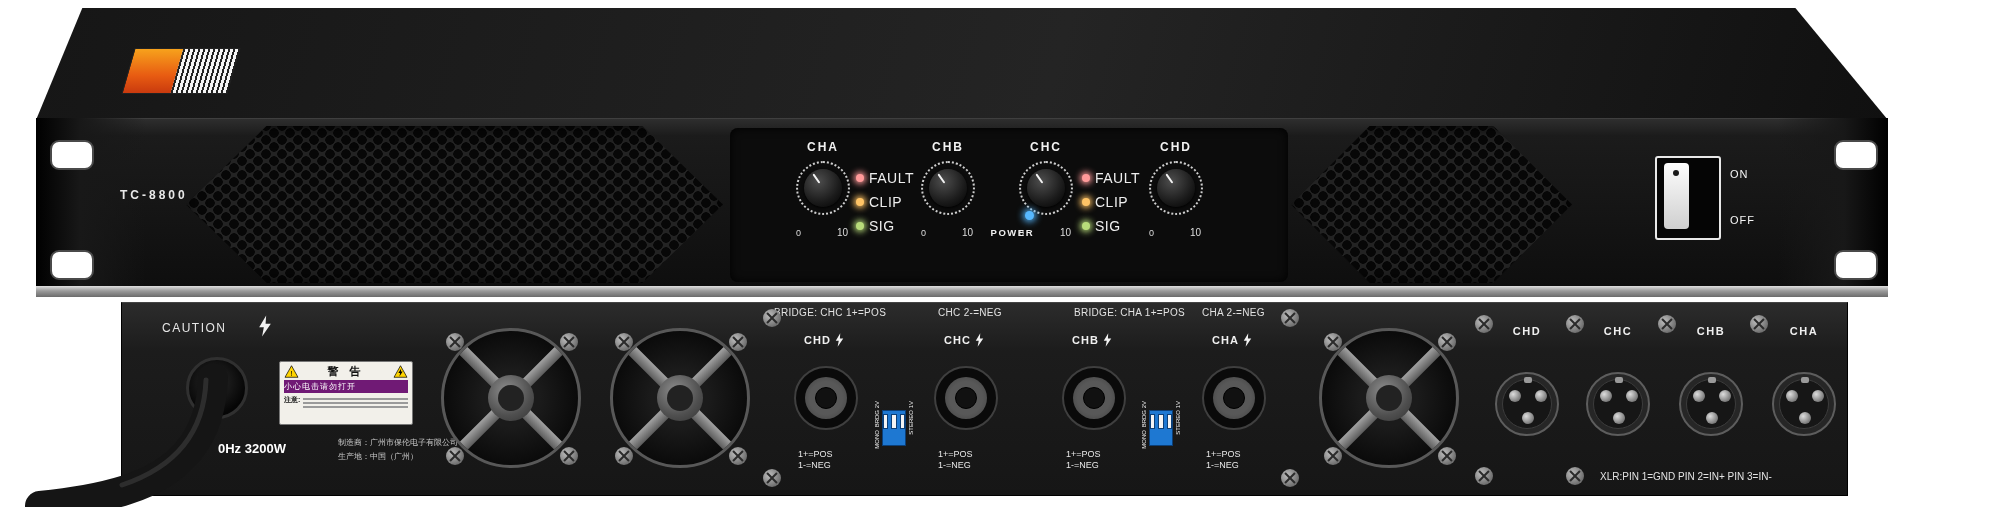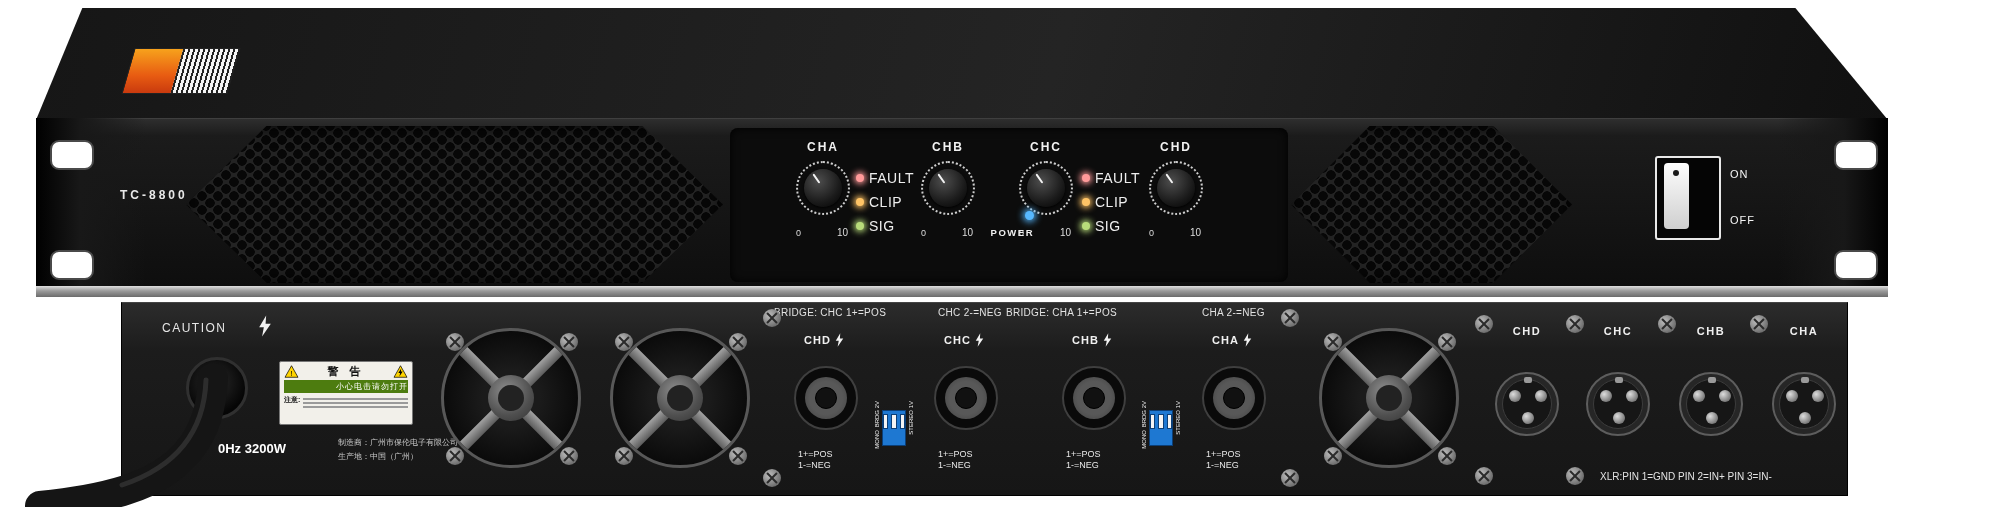--- a/index.html
+++ b/index.html
@@ -79,21 +79,21 @@
   .r-text{position:absolute;color:#e6e6e6;}
   .caution-label{font-size:12px;letter-spacing:1.5px;font-weight:normal;}
   .bolt{display:inline-block;}
   .grommet{position:absolute;left:64px;top:54px;width:56px;height:56px;border-radius:50%;
            background:radial-gradient(circle at 45% 40%,#2b2b2b,#050505 70%);border:3px solid #303030;}
 
   .warn{position:absolute;left:157px;top:58px;width:134px;height:64px;background:#f2f0ea;
         border:1px solid #777;border-radius:2px;padding:2px 4px;box-sizing:border-box;color:#111;}
   .warn-row1{display:flex;align-items:center;justify-content:space-between;}
   .warn-title{font-size:11px;font-weight:bold;letter-spacing:4px;}
-  .warn-bar{background:#4d7c0f;color:#fff;font-size:8px;text-align:right;padding:1px 0;letter-spacing:1px;margin-top:1px;}
+  .warn-bar{background:#701a75;color:#fff;font-size:8px;text-align:left;padding:1px 0;letter-spacing:1px;margin-top:1px;}
   .warn-note{display:flex;align-items:flex-start;gap:3px;margin-top:2px;font-size:7px;font-weight:bold;}
   .warn-lines{flex:1;padding-top:1px;}
   .warn-lines i{display:block;height:2px;background:#9a9a9a;margin:2px 0;}
 
   .rating{font-size:13px;font-weight:bold;color:#fff;}
   .maker{font-size:8px;color:#c9c9c9;}
 
   .fan{position:absolute;width:140px;height:140px;border-radius:50%;
        background:radial-gradient(circle,#1b1b1b 30%,#0a0a0a 72%);
        border:3px solid #585858;overflow:hidden;box-sizing:border-box;}
@@ -318,21 +318,21 @@
     <div class="screw" style="left:607px;top:30px;"></div>
     <div class="screw" style="left:493px;top:144px;"></div>
     <div class="screw" style="left:607px;top:144px;"></div>
     <div class="screw" style="left:1202px;top:30px;"></div>
     <div class="screw" style="left:1316px;top:30px;"></div>
     <div class="screw" style="left:1202px;top:144px;"></div>
     <div class="screw" style="left:1316px;top:144px;"></div>
 
     <span class="bridge-text" style="left:652px;">BRIDGE: CHC 1+=POS</span>
     <span class="bridge-text" style="left:816px;">CHC 2-=NEG</span>
-    <span class="bridge-text" style="left:884px;">BRIDGE: CHA 1+=POS</span>
+    <span class="bridge-text" style="left:952px;">BRIDGE: CHA 1+=POS</span>
     <span class="bridge-text" style="left:1080px;">CHA 2-=NEG</span>
 
     <div class="sp-label" style="left:667px;">
       <span>CHD</span>
       <svg width="9" height="14" viewBox="0 0 12 18">
           <path d="M7 0 L1 10 H5 L3.5 18 L11 7 H6.5 Z" fill="#f2f2f2"></path>
         </svg>
     </div>
     <div class="sp-label" style="left:807px;">
       <span>CHC</span>

